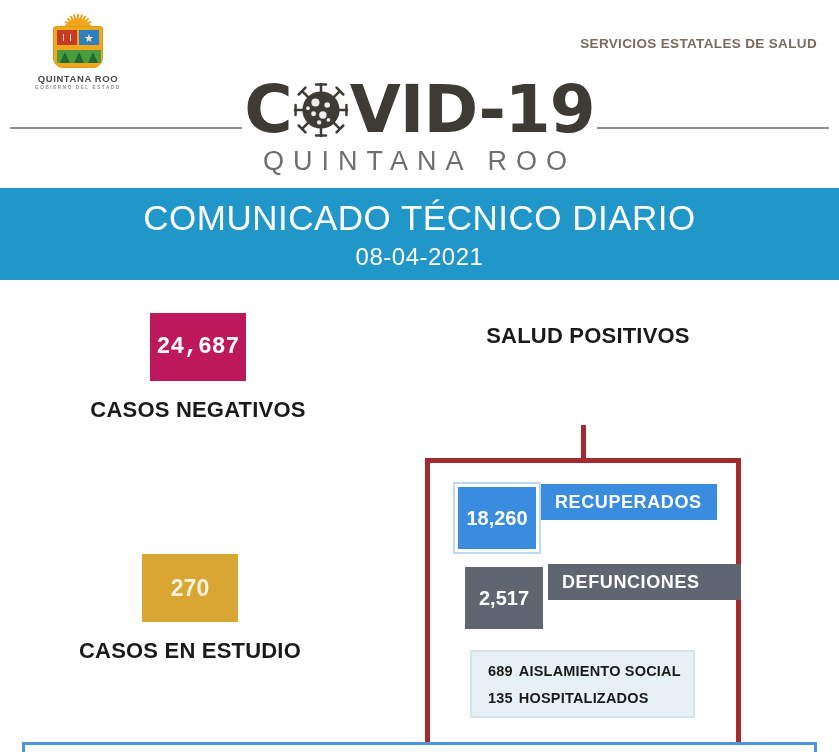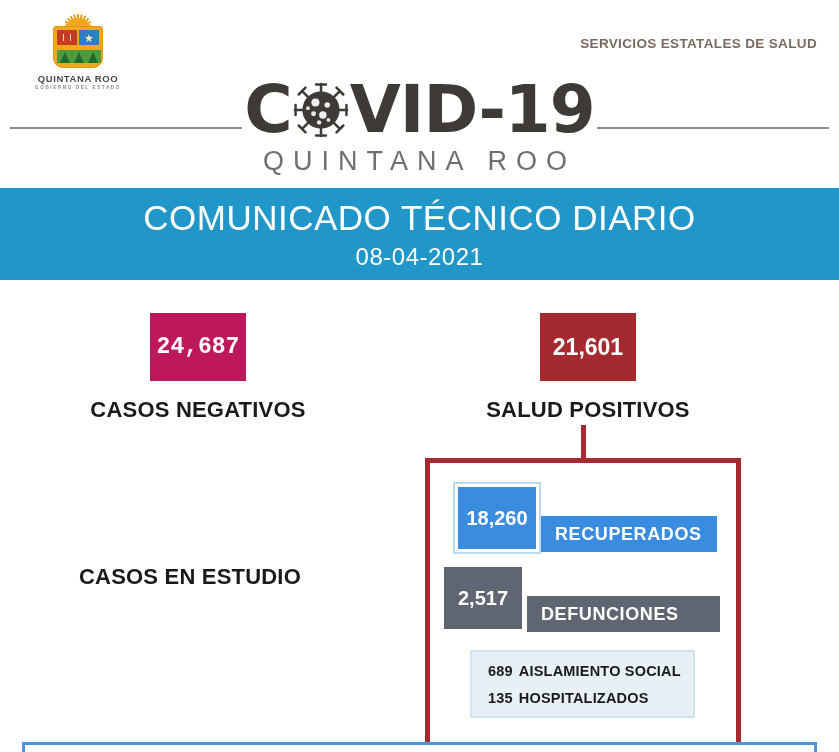--- a/index.html
+++ b/index.html
@@ -75,33 +75,33 @@
   #box-study { left:40px;  top:551px; width:300px; }
   #box-study .sb-square { background:#D9A533; }
   #box-study .sb-num { color:#FBF3DE; }
 
   
   #bracket-stem { position:absolute; left:581px; top:425px; width:5px; height:37px; background:#A52A2F; }
   #bracket { position:absolute; left:425px; top:458px; width:316px; height:294px;
              border:5px solid #A52A2F; border-bottom:none; background:transparent; }
 
   
-  .row { position:absolute; display:flex; align-items:flex-end; }
+  .row { position:absolute; display:flex; align-items:flex-start; }
   .row-sq { width:84px; height:68px; display:flex; align-items:center; justify-content:center;
             border:3px solid #ffffff; z-index:2; }
   .row-sq span { color:#ffffff; font-size:20px; font-weight:bold; }
   .row-bar { height:36px; display:flex; align-items:center; padding-left:18px;
              margin-left:-2px; z-index:1; }
   .row-bar span { color:#ffffff; font-size:18px; font-weight:bold; letter-spacing:0.6px; white-space:nowrap; }
 
   #row-rec { left:455px; top:484px; }
   #row-rec .row-sq  { background:#3A8DDE; box-shadow:0 0 0 2px #bcd9f2; }
   #row-rec .row-bar { background:#3A8DDE; width:180px; }
 
-  #row-def { left:441px; top:564px; }
+  #row-def { left:462px; top:564px; }
   #row-def .row-sq  { background:#5F6672; box-shadow:0 0 0 2px #ffffff; }
   #row-def .row-bar { background:#5F6672; width:197px; }
 
   
   #detail { position:absolute; left:470px; top:650px; width:225px; height:68px;
             background:#E7F1F5; border:2px solid #D2E4EC; padding:11px 0 0 16px; }
   .detail-line { font-size:14.5px; font-weight:bold; color:#1A1A1A; margin-bottom:11px;
                  letter-spacing:0.2px; }
   .detail-line .dv { margin-right:6px; }
 
@@ -198,29 +198,29 @@
   <div class="statbox" id="box-neg">
     <div class="sb-square">
       <div class="sb-inner">
         <span class="sb-num">24,687</span>
       </div>
     </div>
     <div class="sb-label">CASOS NEGATIVOS</div>
   </div>
 
   <div class="statbox" id="box-pos">
+    <div class="sb-label">SALUD POSITIVOS</div>
+  </div>
+
+  <div class="statbox" id="box-study">
     <div class="sb-square">
       <div class="sb-inner">
-        <span class="sb-num">21,601</span>
-      </div>
-    </div>
-    <div class="sb-label">SALUD POSITIVOS</div>
-  </div>
-
-  <div class="statbox" id="box-study">
+        <span class="sb-num">270</span>
+      </div>
+    </div>
     <div class="sb-label">CASOS EN ESTUDIO</div>
   </div>
 
   <div id="bracket-stem"></div>
   <div id="bracket"></div>
 
   <div class="row" id="row-rec">
     <div class="row-sq">
       <span>18,260</span>
     </div>

